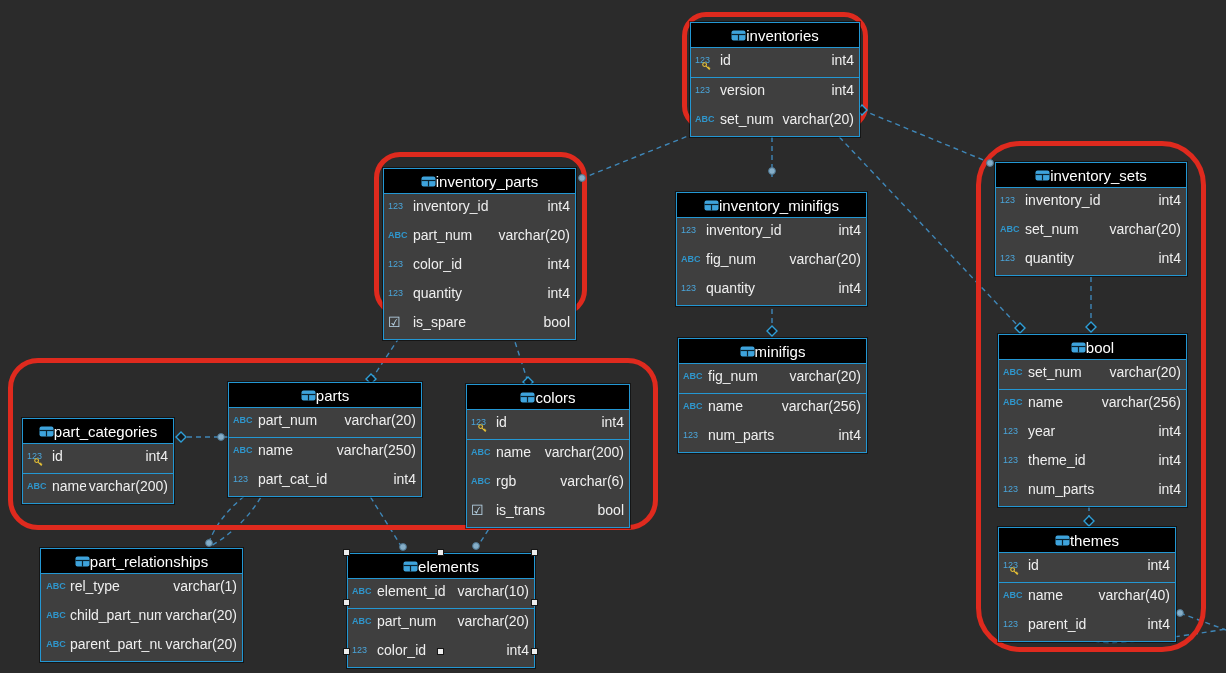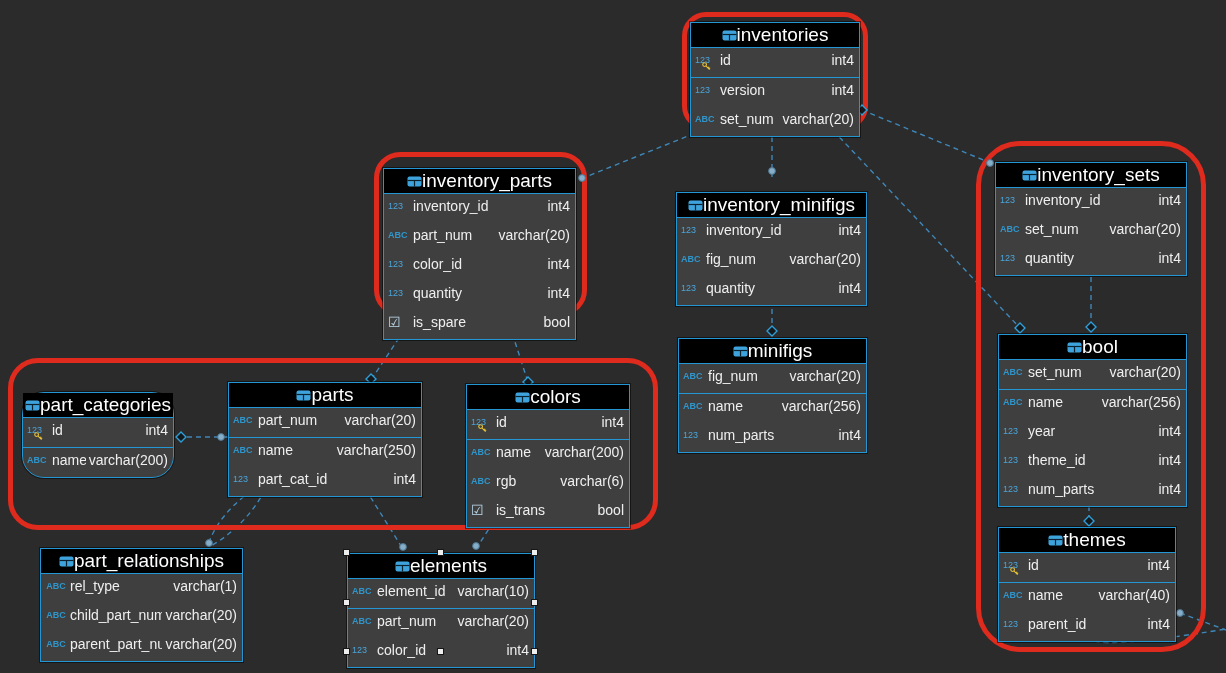--- a/index.html
+++ b/index.html
@@ -3,21 +3,21 @@
 <meta charset="utf-8">
 <style>
   html,body{margin:0;padding:0;background:#232323;}
   #canvas{position:relative;width:1226px;height:673px;background:#2b2b2b;overflow:hidden;
           font-family:"Liberation Sans",sans-serif;}
   .layer{position:absolute;left:0;top:0;width:1226px;height:673px;pointer-events:none;}
   .hl{position:absolute;border:5px solid #df2a1e;border-radius:28px;box-sizing:border-box;}
   .tbl{position:absolute;border:1px solid #2397d3;background:#3f3f3f;box-sizing:border-box;
        outline:1px solid rgba(0,0,0,.5);}
   .tbl-h{background:#000;color:#fff;height:24px;display:flex;align-items:center;justify-content:center;
-         border-bottom:1px solid #2397d3;font-size:19px;white-space:nowrap;}
+         border-bottom:1px solid #2397d3;font-size:15px;white-space:nowrap;}
   .tbl-h svg{flex:0 0 auto;}
   .row{height:23px;display:flex;align-items:center;padding:0 5px 6px 4px;color:#efefef;font-size:14px;
        gap:3px;white-space:nowrap;overflow:hidden;}
   .row.pksep{border-bottom:1px solid #2397d3;}
   .row.pk .nm{font-weight:normal;}
   .nm{flex:0 1 auto;overflow:hidden;}
   .tp{margin-left:auto;flex:0 0 auto;}
   .colicon{flex:0 0 22px;width:22px;font-size:9px;font-weight:bold;color:#3da0d6;position:relative;
            line-height:10px;font-family:"Liberation Sans",sans-serif;}
   .colicon.num{color:#4aa5da;font-weight:normal;}
@@ -280,21 +280,21 @@
           <span class="colicon txt">ABC</span>
           <span class="nm">name</span>
           <span class="tp">varchar(40)</span>
         </div>
         <div class="row">
           <span class="colicon num">123</span>
           <span class="nm">parent_id</span>
           <span class="tp">int4</span>
         </div>
       </div>
-      <div class="tbl" style="left: 22px; top: 392px; width: 152px; border-radius: 22px;">
+      <div class="tbl" style="left: 22px; top: 418px; width: 152px;">
         <div class="tbl-h">
           <svg width="15" height="11" viewBox="0 0 15 11">
             <rect x="0.5" y="0.5" width="14" height="10" rx="2" fill="#3ea3dc"></rect>
             <line x1="0.5" y1="4.5" x2="14.5" y2="4.5" stroke="#0b2330" stroke-width="1.2"></line>
             <line x1="7.5" y1="4.5" x2="7.5" y2="10.5" stroke="#0b2330" stroke-width="1.2"></line>
           </svg>
           <span>part_categories</span>
         </div>
         <div class="row pk pksep">
           <span class="colicon num">123<svg width="9" height="9" viewBox="0 0 9 9" class="keyic">

